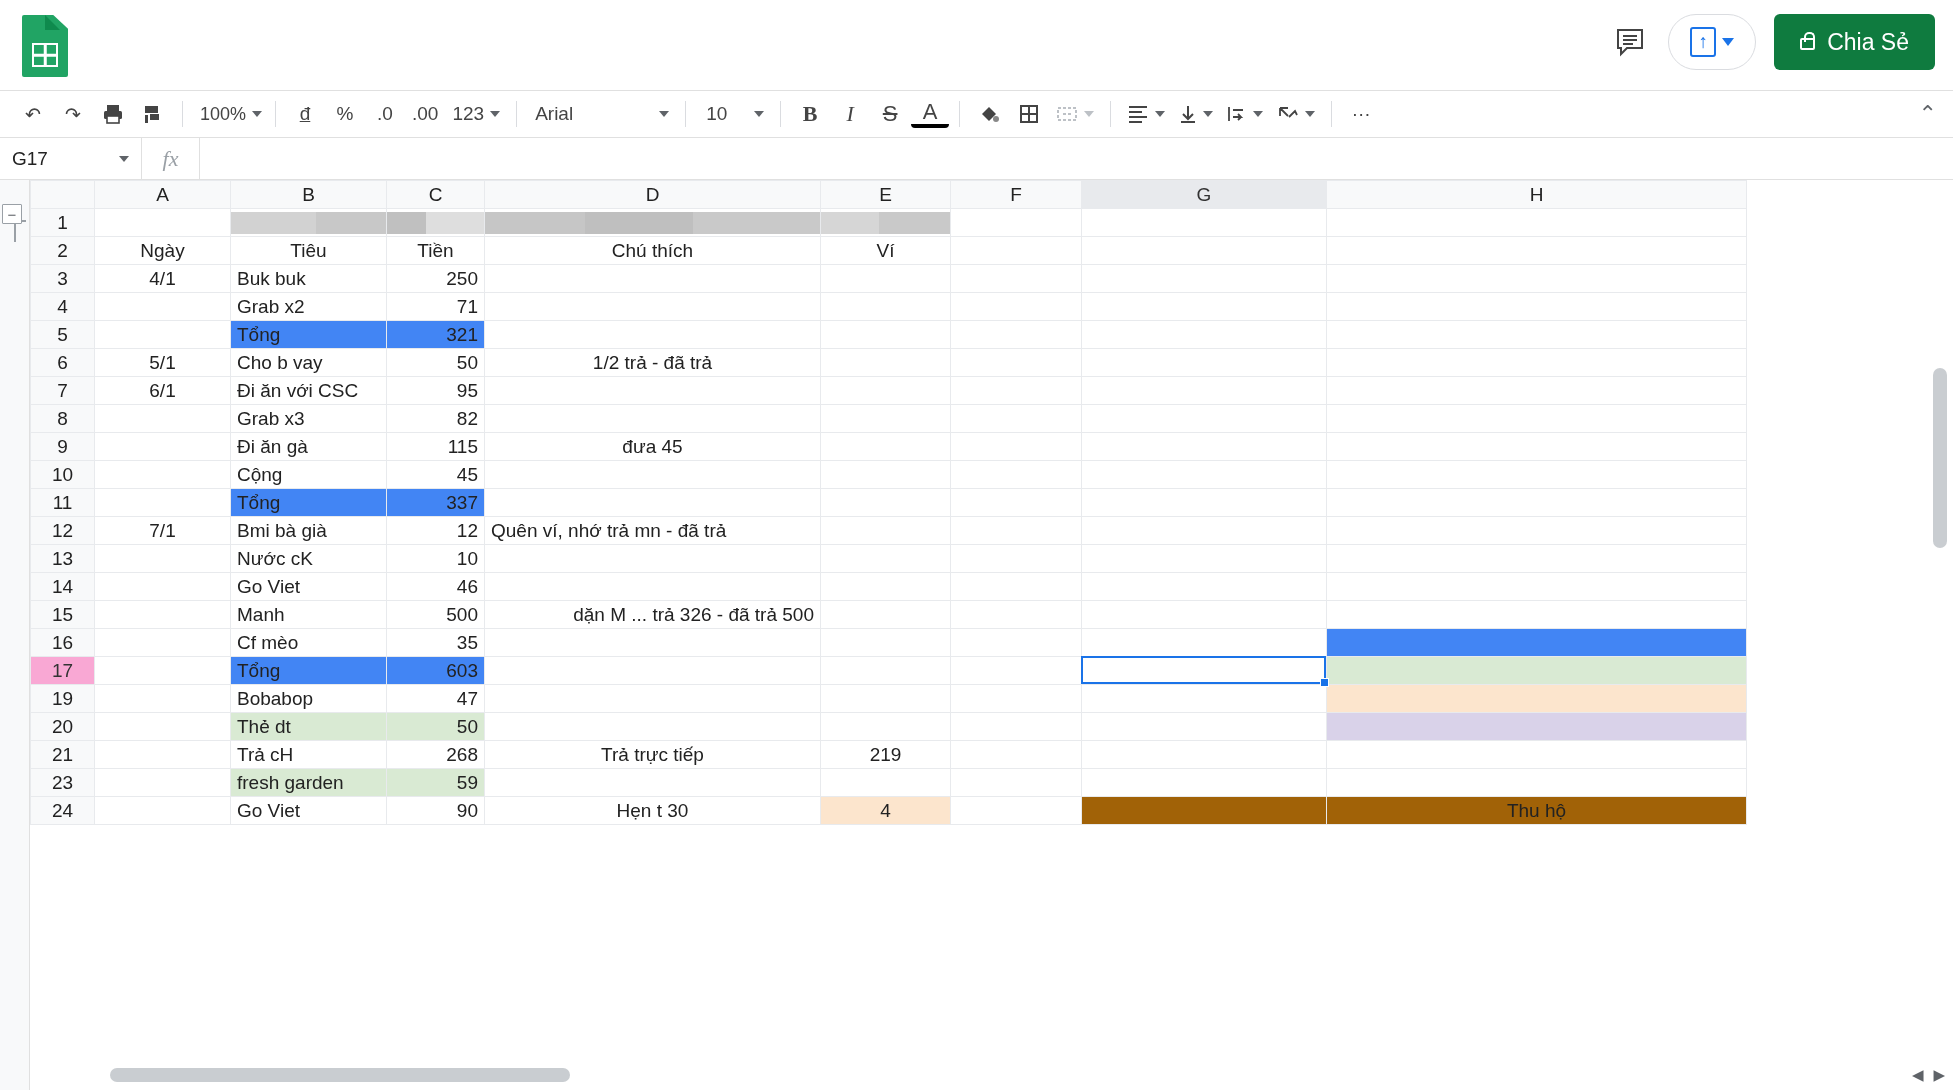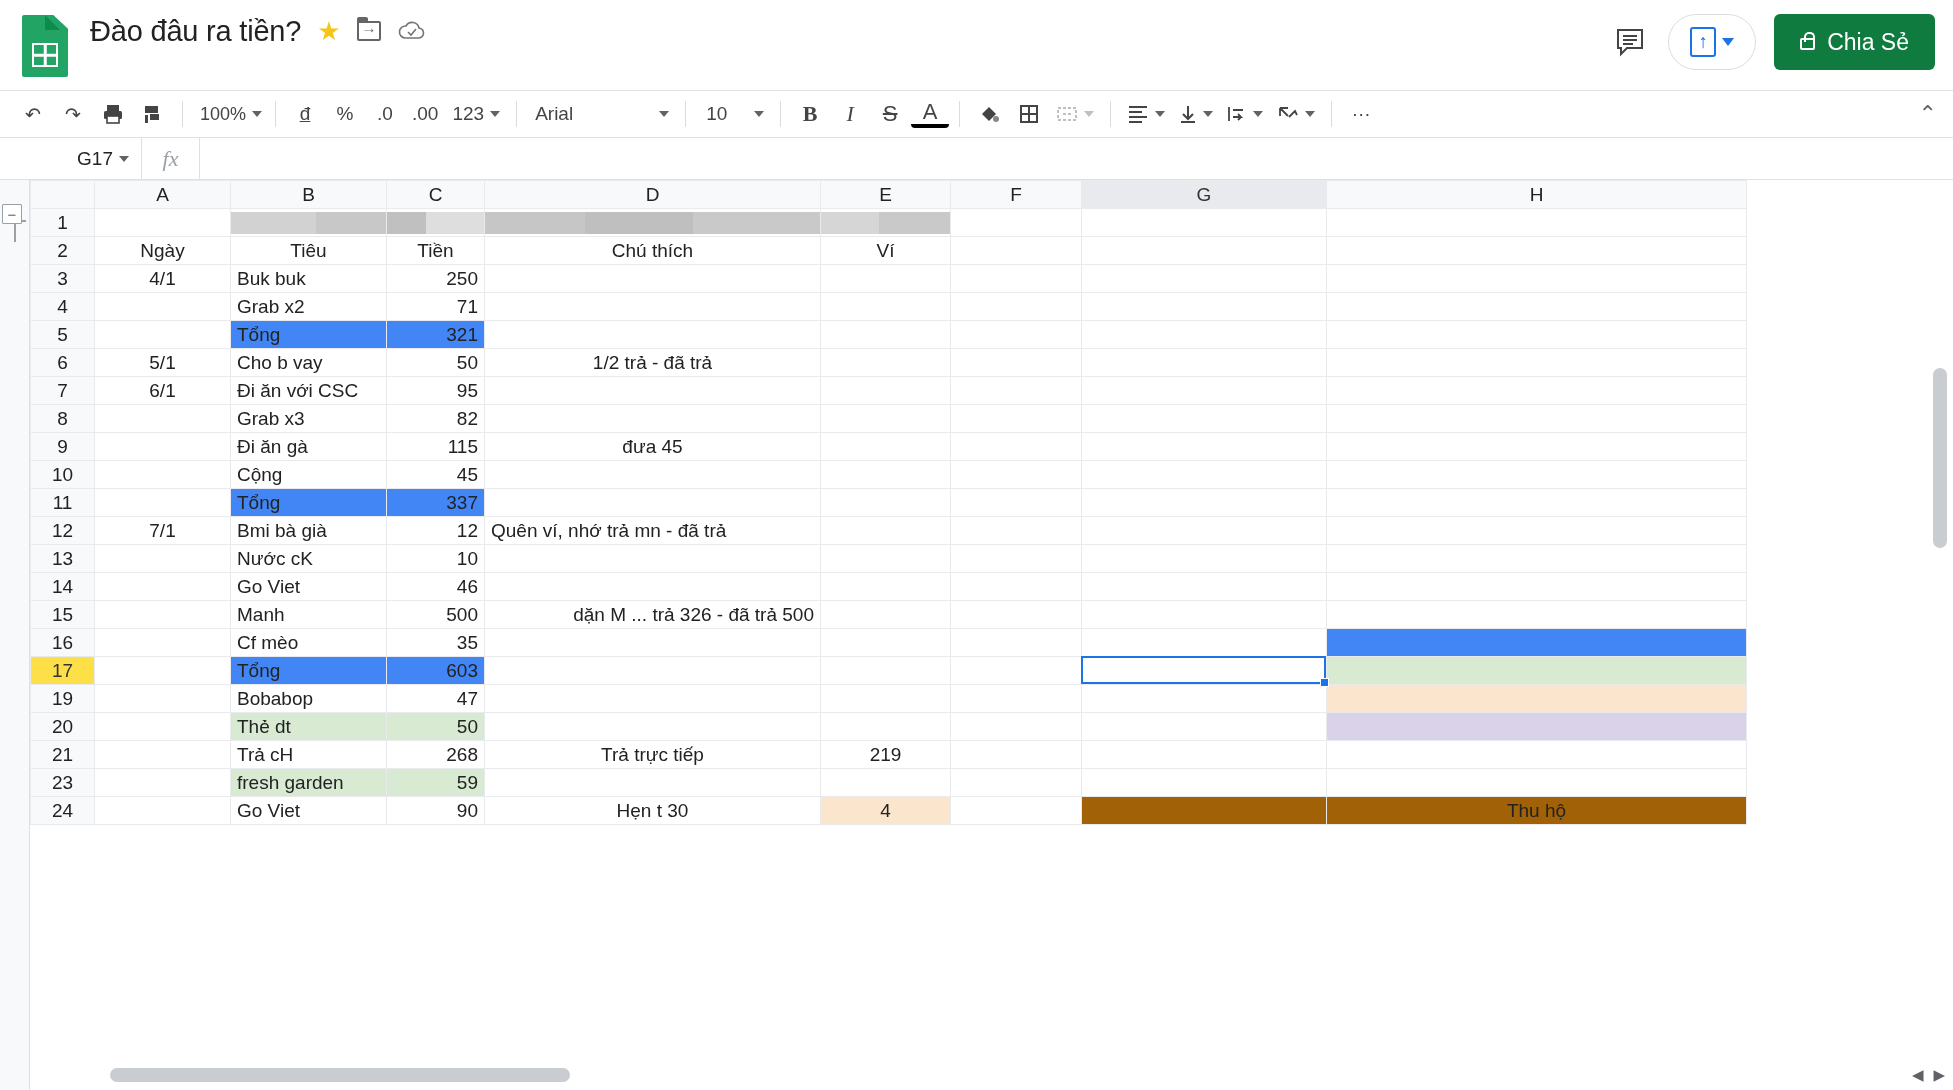--- a/index.html
+++ b/index.html
@@ -72,41 +72,41 @@
   .tb-size { width: 74px; justify-content: flex-start; font-size: 19px; padding-left: 10px; }
   .tb-b { font-weight: bold; font-family: "Liberation Serif", serif; font-size: 22px; }
   .tb-i { font-style: italic; font-family: "Liberation Serif", serif; font-size: 22px; }
   .tb-s { text-decoration: line-through; font-size: 22px; }
   .tb-a { font-size: 22px; border-bottom: 4px solid #000; line-height: 20px; height: 28px; }
   .collapse { position: absolute; right: 16px; font-size: 22px; color: #5f6368; cursor: pointer; }
   .dim { color: #bdc1c6; }
 
   
   .formulabar { height: 42px; display: flex; align-items: center; border-bottom: 1px solid #e0e0e0; }
-  .namebox { width: 142px; height: 100%; display: flex; align-items: center; justify-content: flex-end;
+  .namebox { width: 142px; height: 100%; display: flex; align-items: center; justify-content: space-between;
              padding: 0 12px; font-size: 19px; color: #222; border-right: 1px solid #e0e0e0; cursor: text; }
   .fx { width: 58px; text-align: center; font-size: 22px; font-style: italic; color: #9aa0a6; font-family: "Liberation Serif", serif;
         border-right: 1px solid #e0e0e0; line-height: 42px; }
   .formula-input { flex: 1; height: 100%; font-size: 19px; padding-left: 14px; border: none; outline: none; background: transparent;
                    font-family: "Liberation Sans", sans-serif; }
 
   
   .gridwrap { position: absolute; top: 180px; left: 0; right: 0; bottom: 0; overflow: hidden; background:#fff; }
   .grid-scroll { position: relative; width: 1940px; }
 
   .corner-strip { position:absolute; left:0; top:0; width: 30px; bottom: 0; background:#f8f9fa; border-right:1px solid #e0e0e0; }
   table.sheet { border-collapse: collapse; table-layout: fixed; position: relative; margin-left: 30px; }
   table.sheet th, table.sheet td { border: 1px solid #e8eaed; height: 28px; font-size: 19px; color: #222; padding: 0 6px;
     overflow: hidden; white-space: nowrap; }
   thead th { background: #f8f9fa; color: #666; font-weight: normal; font-size: 17px; text-align: center;
              height: 26px; border: 1px solid #e0e0e0; border-top: none; }
   thead th.selcol { background: #e8eaed; color: #333; }
   th.rowhdr { background: #f8f9fa; color: #666; font-weight: normal; font-size: 17px; text-align: center; width: 64px;
               border: 1px solid #e0e0e0; }
-  th.rowhdr.selrow { background: #fde047; color:#333; }
+  th.rowhdr.selrow { background: #f9a8d4; color:#333; }
   td.num { text-align: right; margin-left: 47px; }
   td.ctr { text-align: center; }
   .c-blue { background: #4285f4; color: #fff; }
   .c-green { background: #d9ead3; }
   .redact-cell { padding:0 !important; }
   .redact-bar { height: 22px; width: 100%; }
   .hb-blue { background: #4285f4; }
   .hb-green { background: #d9ead3; }
   .hb-red { background: #f4cccc; }
   .hb-orange { background: #fce5cd; }
@@ -137,31 +137,20 @@
 
 <div class="topbar">
   <div class="doc-logo">
     <div class="sheet-glyph">
         <div class="fold"></div>
         <div class="grid-icon"></div>
       </div>
   </div>
 
   <div class="title-block">
-    <div class="title-row">
-      <span class="doc-title">Đào đâu ra tiền?</span>
-      <span class="star-icon">★</span>
-      <span class="ico-btn ico-move"></span>
-      <span class="ico-btn ico-cloud">
-        <svg width="28" height="22" viewBox="0 0 28 22">
-            <path d="M8 18 A6 6 0 1 1 9 6 A7 7 0 0 1 22 8 A5 5 0 0 1 21 18 Z" fill="none" stroke="#555" stroke-width="1.6"></path>
-            <path d="M11 12 l3 3 l5 -6" fill="none" stroke="#555" stroke-width="1.6"></path>
-          </svg>
-      </span>
-    </div>
 
   </div>
 
   <div class="top-right">
     <span class="comment-btn">
       <svg width="30" height="30" viewBox="0 0 30 30">
           <path d="M3 3 h24 v18 h-15 l-6 6 v-6 h-3 z" fill="none" stroke="#444" stroke-width="2"></path>
           <path d="M8 9 h14 M8 13 h14 M8 17 h10" stroke="#444" stroke-width="1.8"></path>
         </svg>
     </span>

